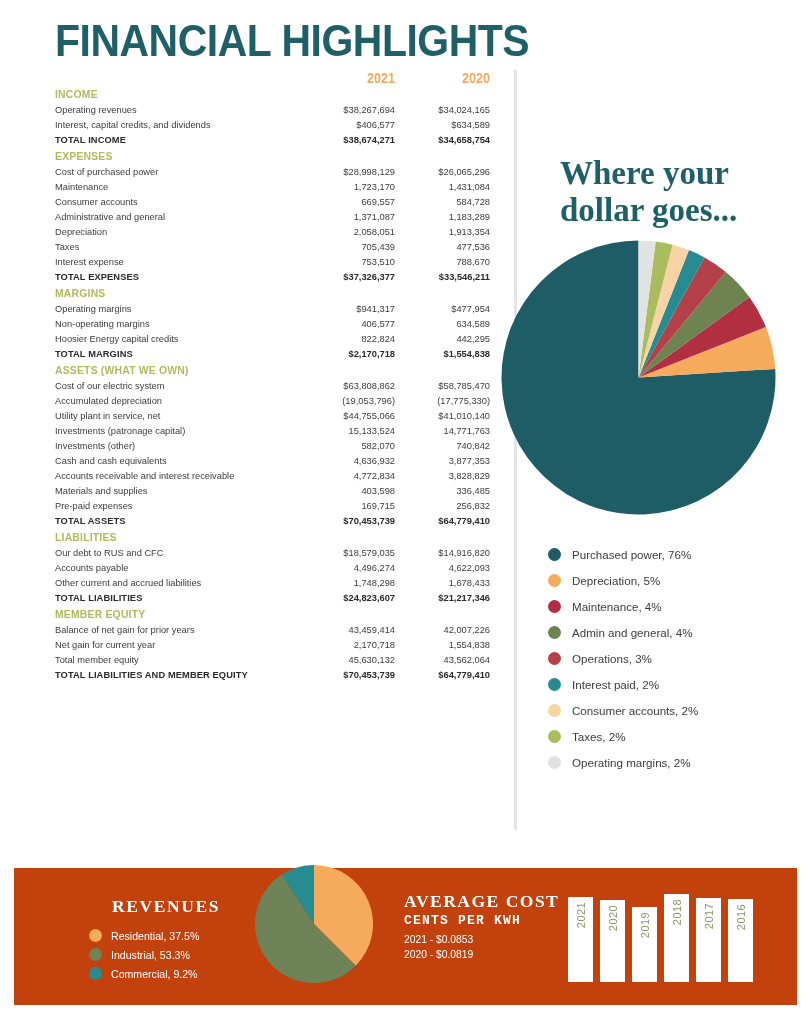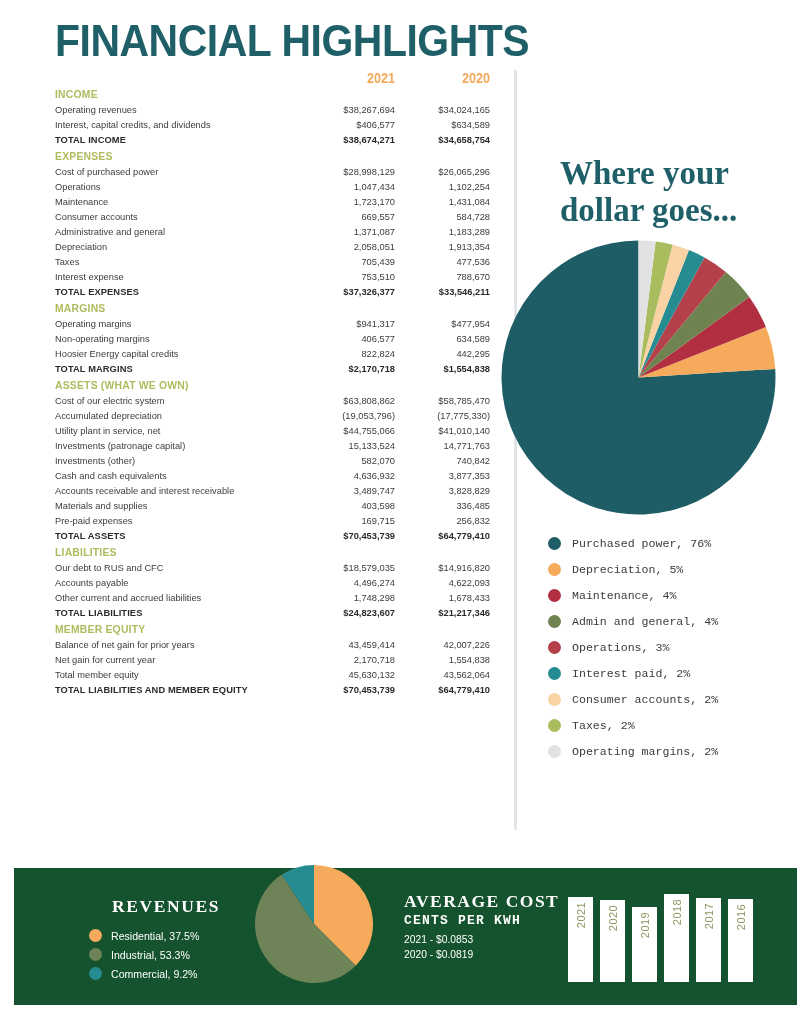--- a/index.html
+++ b/index.html
@@ -49,28 +49,28 @@
     width:3px;height:760px;background:#e2e4e7;
   }
   
   .pie-title{
     position:absolute;left:560px;top:155px;width:240px;
     font-family:"Liberation Serif",serif;
     font-size:33px;font-weight:bold;line-height:1.12;
     color:#1f6068;
   }
   .pie-wrap{position:absolute;left:500px;top:239px;width:277px;height:277px;}
-  .legend{position:absolute;left:548px;top:530px;width:255px;font-family:Liberation Mono, monospace;}
+  .legend{position:absolute;left:548px;top:541px;width:255px;}
   .leg-item{display:flex;align-items:center;height:26px;}
   .leg-dot{width:13px;height:13px;border-radius:50%;flex:0 0 13px;margin-right:11px;}
   .leg-txt{font-size:11.6px;color:#3c3c3c;white-space:nowrap;}
   
   .banner{
     position:absolute;left:14px;top:868px;width:783px;height:137px;
-    background:#14532d;
+    background:#c2410c;
   }
   .rev-title{
     position:absolute;left:98px;top:28px;
     font-family:"Liberation Serif",serif;
     font-size:17.5px;font-weight:bold;letter-spacing:1.6px;color:#ffffff;
   }
   .rev-legend{position:absolute;left:75px;top:58px;}
   .rev-item{display:flex;align-items:center;height:19px;}
   .rev-dot{width:13px;height:13px;border-radius:50%;flex:0 0 13px;margin-right:9px;}
   .rev-txt{font-size:10.6px;color:#ffffff;white-space:nowrap;}
@@ -127,25 +127,20 @@
         <div class="v">$38,674,271</div>
         <div class="v">$34,658,754</div>
       </div>
       <div class="sec">EXPENSES</div>
       <div class="row">
         <div class="lbl">Cost of purchased power</div>
         <div class="v">$28,998,129</div>
         <div class="v">$26,065,296</div>
       </div>
       <div class="row">
-        <div class="lbl">Operations</div>
-        <div class="v">1,047,434</div>
-        <div class="v">1,102,254</div>
-      </div>
-      <div class="row">
         <div class="lbl">Maintenance</div>
         <div class="v">1,723,170</div>
         <div class="v">1,431,084</div>
       </div>
       <div class="row">
         <div class="lbl">Consumer accounts</div>
         <div class="v">669,557</div>
         <div class="v">584,728</div>
       </div>
       <div class="row">
@@ -220,21 +215,21 @@
         <div class="v">582,070</div>
         <div class="v">740,842</div>
       </div>
       <div class="row">
         <div class="lbl">Cash and cash equivalents</div>
         <div class="v">4,636,932</div>
         <div class="v">3,877,353</div>
       </div>
       <div class="row">
         <div class="lbl">Accounts receivable and interest receivable</div>
-        <div class="v">3,489,747</div>
+        <div class="v">4,772,834</div>
         <div class="v">3,828,829</div>
       </div>
       <div class="row">
         <div class="lbl">Materials and supplies</div>
         <div class="v">403,598</div>
         <div class="v">336,485</div>
       </div>
       <div class="row">
         <div class="lbl">Pre-paid expenses</div>
         <div class="v">169,715</div>

